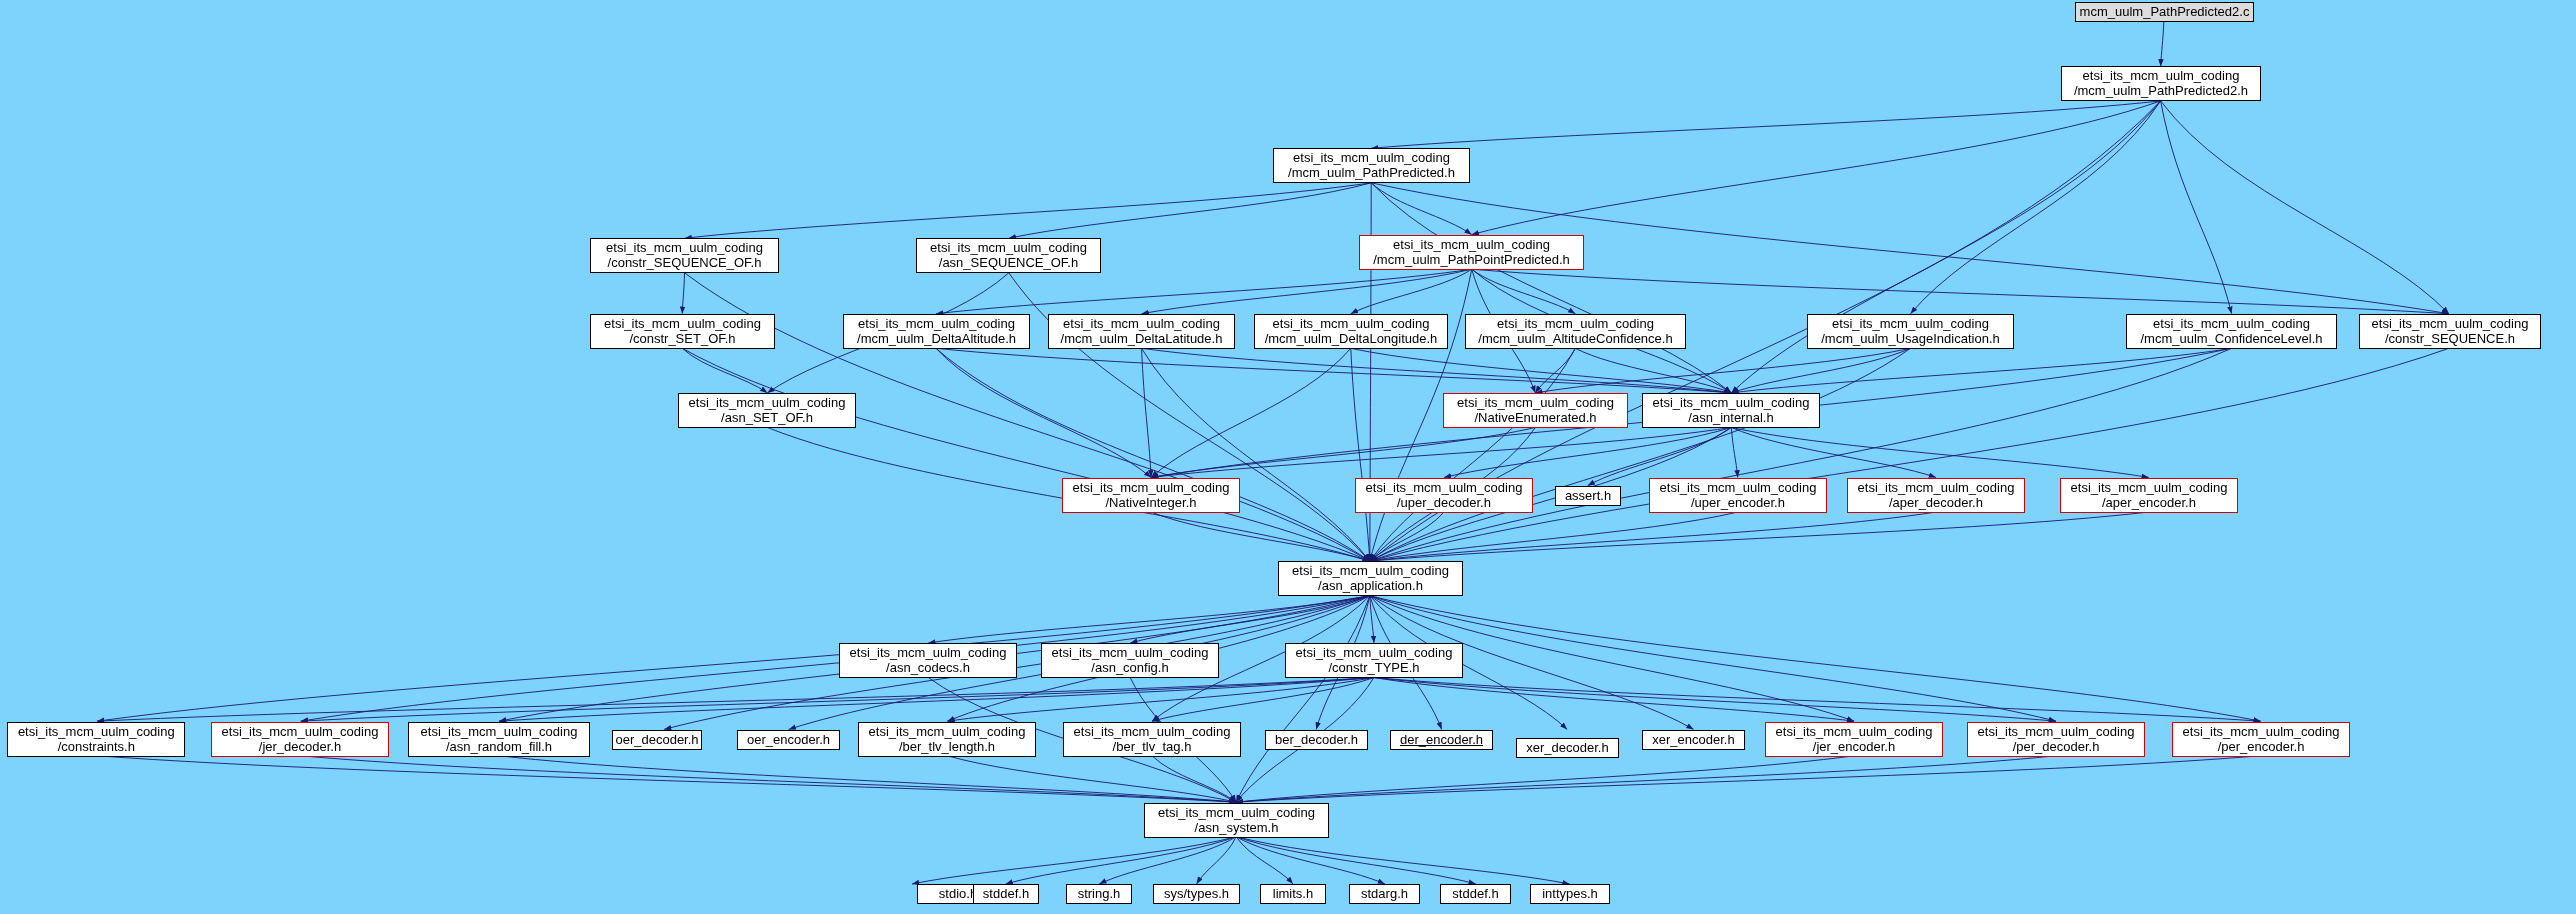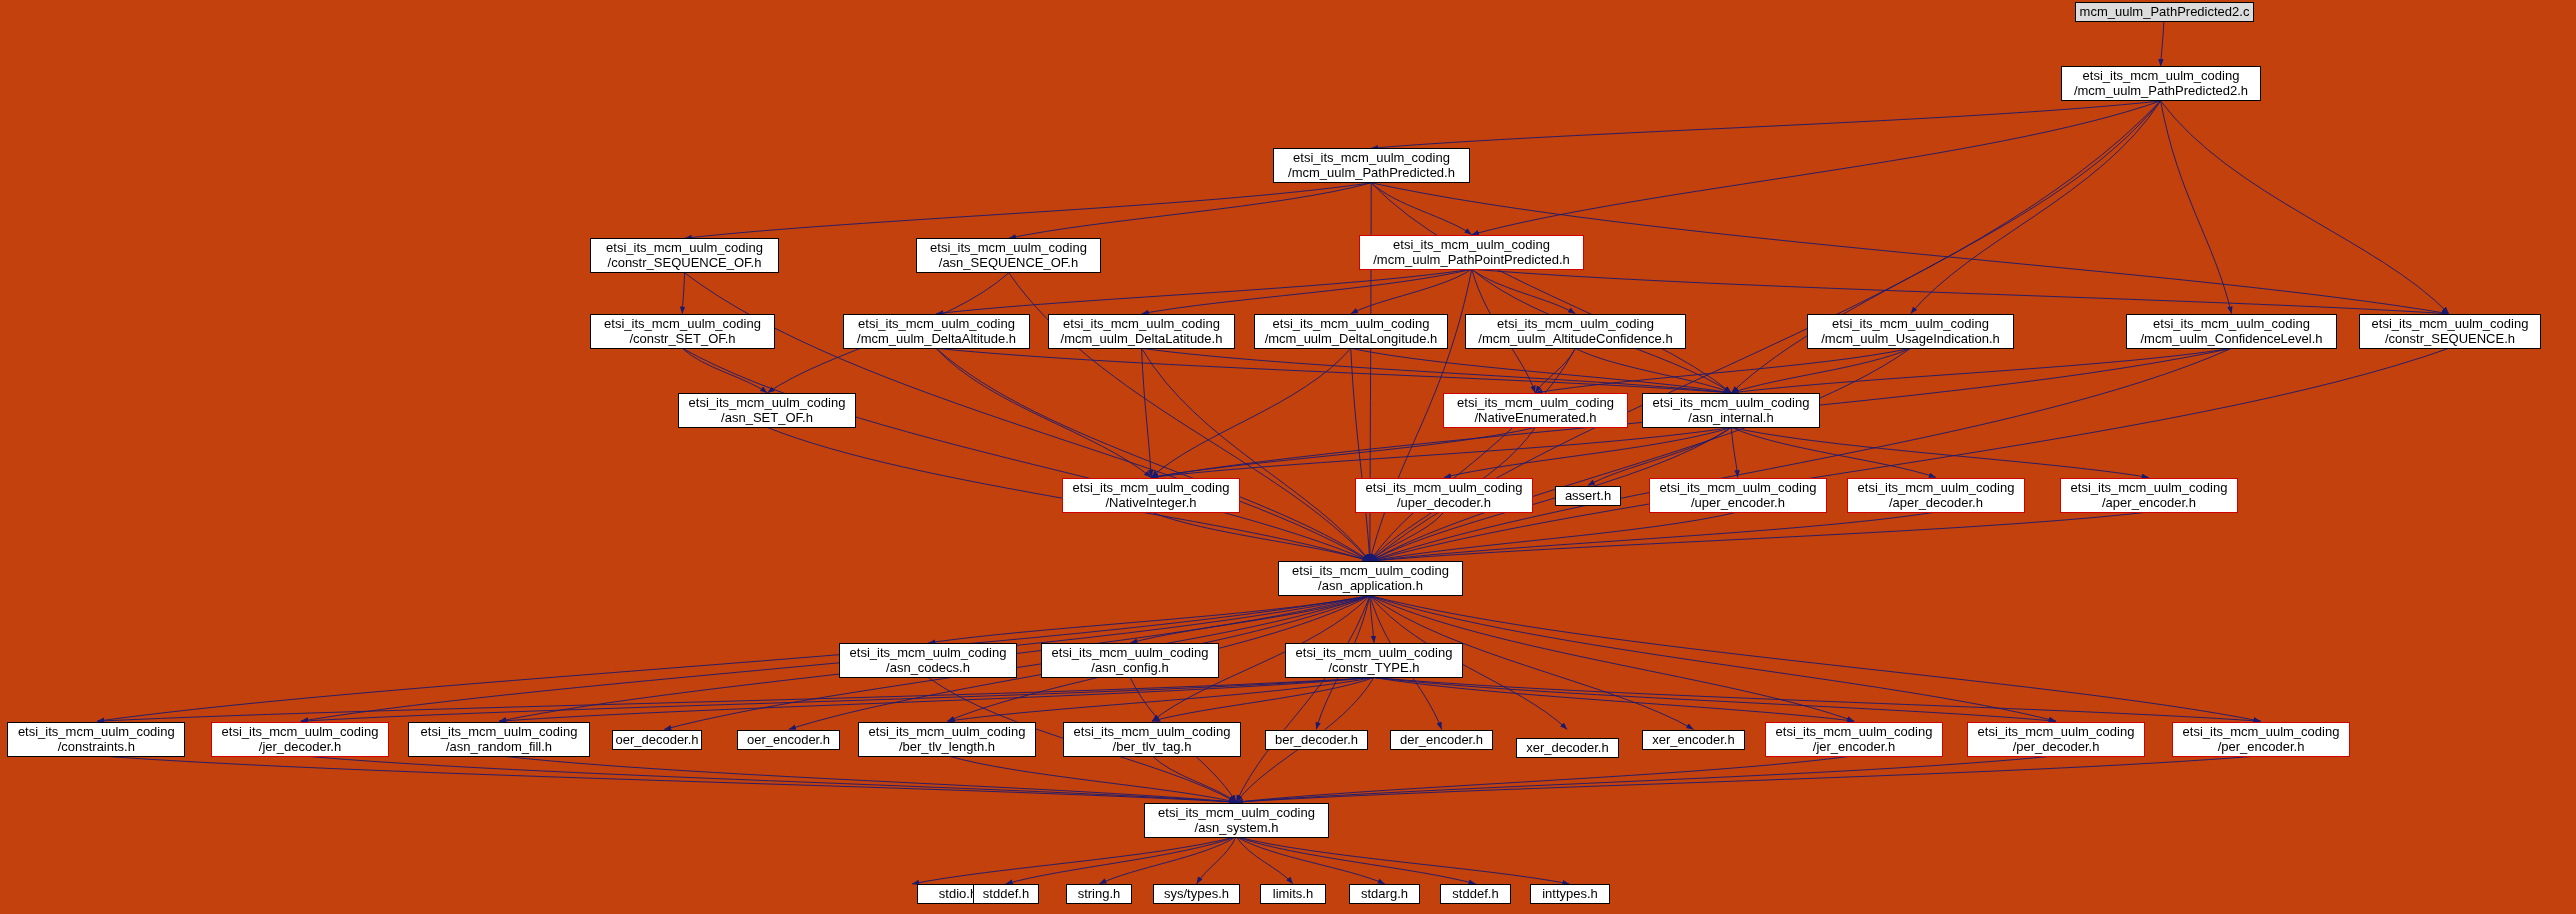--- a/index.html
+++ b/index.html
@@ -4,21 +4,21 @@
 <style>
   html, body {
     margin: 0;
     padding: 0;
     background: #ffffff;
   }
   #canvas {
     position: relative;
     width: 2576px;
     height: 914px;
-    background: #c2410c;
+    background: #7dd3fc;
     font-family: "Liberation Sans", sans-serif;
     overflow: hidden;
   }
   svg.edges {
     position: absolute;
     left: 0;
     top: 0;
     width: 2576px;
     height: 914px;
     pointer-events: none;
@@ -223,21 +223,21 @@
 /jer_decoder.h</div>
       <div class="node" style="left: 408px; top: 722px; width: 182px; height: 35px;">etsi_its_mcm_uulm_coding
 /asn_random_fill.h</div>
       <div class="node" style="left: 612px; top: 730px; width: 90px; height: 20px;">oer_decoder.h</div>
       <div class="node" style="left: 737px; top: 730px; width: 103px; height: 20px;">oer_encoder.h</div>
       <div class="node" style="left: 858px; top: 722px; width: 178px; height: 35px;">etsi_its_mcm_uulm_coding
 /ber_tlv_length.h</div>
       <div class="node" style="left: 1063px; top: 722px; width: 178px; height: 35px;">etsi_its_mcm_uulm_coding
 /ber_tlv_tag.h</div>
       <div class="node" style="left: 1265px; top: 730px; width: 103px; height: 20px;">ber_decoder.h</div>
-      <div class="node" style="left: 1390px; top: 730px; width: 103px; height: 20px;">der_encoder.h</div>
+      <div class="node" style="left: 1390px; top: 730px; width: 103px; height: 20px; text-decoration: underline;">der_encoder.h</div>
       <div class="node" style="left: 1516px; top: 730px; width: 103px; height: 20px; margin-top: 8px;">xer_decoder.h</div>
       <div class="node" style="left: 1642px; top: 730px; width: 103px; height: 20px;">xer_encoder.h</div>
       <div class="node red" style="left: 1765px; top: 722px; width: 178px; height: 35px;">etsi_its_mcm_uulm_coding
 /jer_encoder.h</div>
       <div class="node red" style="left: 1967px; top: 722px; width: 178px; height: 35px;">etsi_its_mcm_uulm_coding
 /per_decoder.h</div>
       <div class="node red" style="left: 2172px; top: 722px; width: 178px; height: 35px;">etsi_its_mcm_uulm_coding
 /per_encoder.h</div>
       <div class="node" style="left: 1144px; top: 803px; width: 185px; height: 35px;">etsi_its_mcm_uulm_coding
 /asn_system.h</div>

